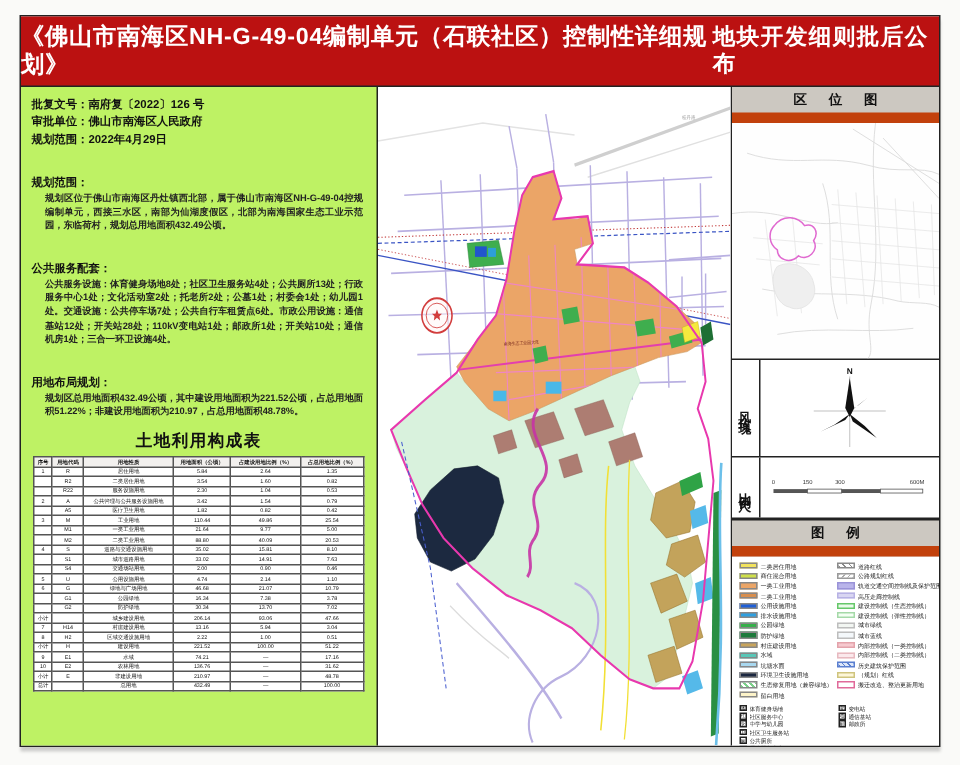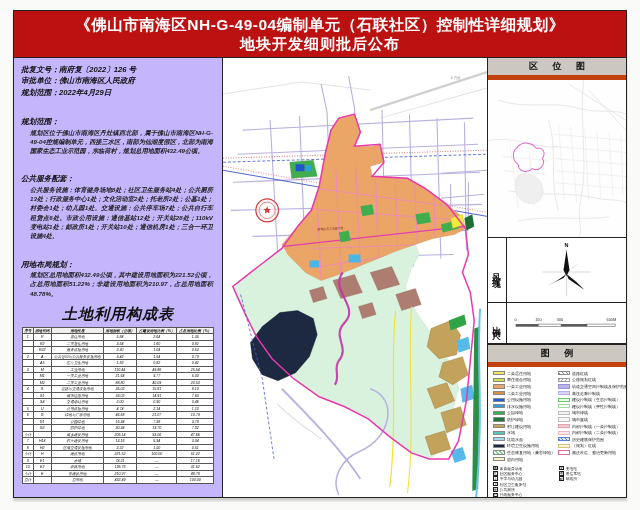--- a/index.html
+++ b/index.html
@@ -2,39 +2,39 @@
 <html><head>
 <meta charset="utf-8">
 <style>
   * { margin:0; padding:0; box-sizing:border-box; }
   html,body { width:640px; height:510px; }
   body { font-family:"Liberation Sans","DejaVu Sans",sans-serif; background:#fafaf8; position:relative; }
   .sheet { position:absolute; left:13px; top:10px; width:614px; height:488px; background:#fff;
            border:1px solid #222; box-shadow:0 3px 2px rgba(0,0,0,0.18); display:flex; flex-direction:column; }
   
   .banner { height:47px; background:#bb1111; border-bottom:1px solid #222; color:#fff;
-            display:flex; flex-direction:column; align-items:center; justify-content:center; }
+            display:flex; align-items:center; justify-content:center; }
   .banner .l1 { font-size:15.5px; font-weight:bold; letter-spacing:0.5px; line-height:1.25; }
   .banner .l2 { font-size:15px; font-weight:bold; letter-spacing:1px; line-height:1.2; }
   
   .content { flex:1; display:flex; min-height:0; }
-  .left { width:209px; background:#c4b5fd; border-right:1px solid #222; padding:6px 7px 4px 7px; overflow:hidden;font-style:italic; }
+  .left { width:238px; background:#bef264; border-right:1px solid #222; padding:6px 7px 4px 7px; overflow:hidden; }
   .map-area { flex:1; background:#fff; position:relative; overflow:hidden; }
   .right { width:139px; border-left:1px solid #222; display:flex; flex-direction:column; background:#fff; }
   
   .info-line { font-size:7.6px; font-weight:bold; color:#111; line-height:1.5; }
   .sec-head { font-size:7.6px; font-weight:bold; color:#111; margin-top:18px; line-height:1.5; }
   .sec-body { font-size:6.2px; font-weight:bold; color:#222; line-height:1.5; margin-left:9px; margin-right:2px; text-align:justify; }
   
-  .tbl-title { text-align:center; font-size:15px; font-weight:bold; color:#111; margin:7px 0 3px 0; letter-spacing:1px; }
+  .tbl-title { text-align:center; font-size:11px; font-weight:bold; color:#111; margin:7px 0 3px 0; letter-spacing:1px; }
   table.land { width:99%; margin:0 auto; border-collapse:collapse; background:#fff; }
   table.land th, table.land td { border:0.5px solid #555; font-size:3.6px; line-height:1.2; padding:0.6px 1px; text-align:center; color:#111; }
   table.land th { font-weight:bold; background:#f2f0ee; }
   
-  .bar { background:#ccc8c1; border-bottom:5px solid #c2410c; border-top:1px solid #222; text-align:center;
+  .bar { background:#ccc8c1; border-bottom:7px solid #c2410c; border-top:1px solid #222; text-align:center;
          font-size:9px; font-weight:bold; letter-spacing:6px; padding:2px 0 2px 6px; color:#111; }
   .bar.first { border-top:none; }
   .locmap { height:158px; border-bottom:1px solid #222; background:#fefefe; }
   .side-row { display:flex; border-bottom:1px solid #222; }
   .v-label { width:19px; border-right:1px solid #222; display:flex; align-items:center; justify-content:center;
              writing-mode:vertical-rl; text-orientation:upright; font-size:8.5px; font-weight:bold; letter-spacing:3px; color:#111; }
   .rose-box { flex:1; height:64px; }
   .scale-box { flex:1; height:40px; }
   .legend-body { flex:1; padding:3px 4px 2px 5px; overflow:hidden; }
   .legend-cols { display:flex; gap:3px; }

